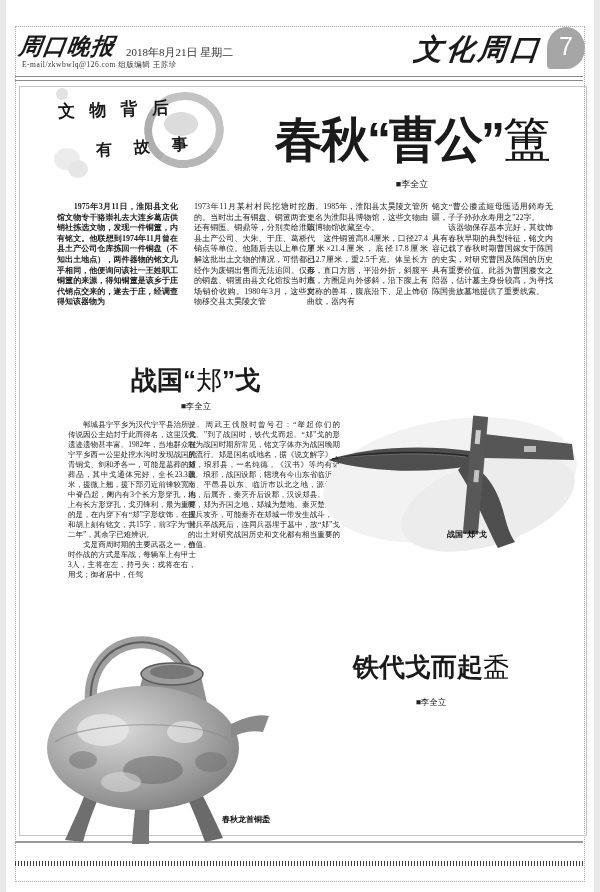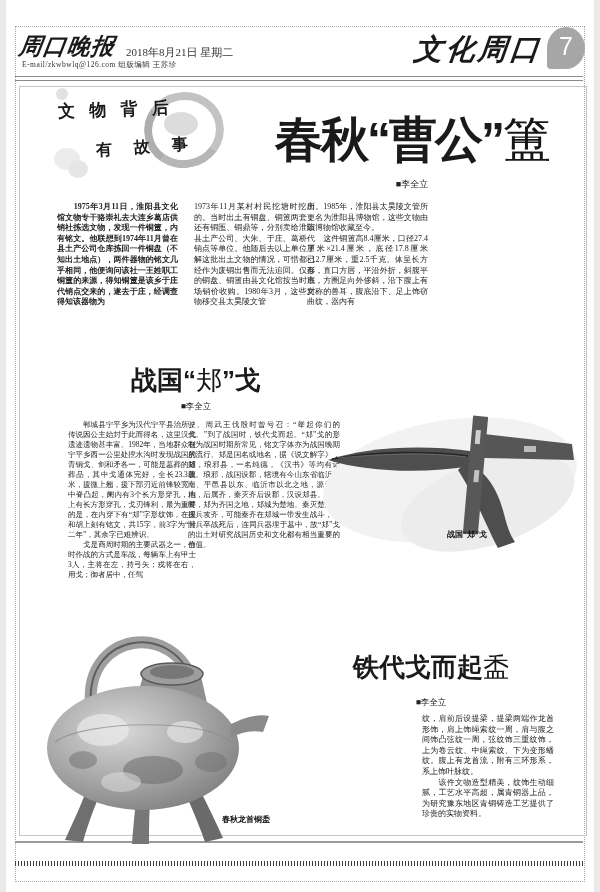--- a/index.html
+++ b/index.html
@@ -71,20 +71,22 @@
   <div class="abs brush-text1">文 物 背 后</div>
   <div class="abs brush-text2">有 故 事</div>
 
   <div class="abs headline1"><span>春秋“曹公”</span><span class="light-char">簠</span></div>
   <div class="abs byline" style="left:258px;top:178px;width:296px;text-align:center;">■李全立</div>
 
   <div class="abs col" style="left:51px;top:202px;width:121px;height:118px;font-weight:bold;">　　1975年3月11日，淮阳县文化馆文物专干骆崇礼去大连乡葛店供销社拣选文物，发现一件铜簠，内有铭文。他联想到1974年11月曾在县土产公司仓库拣回一件铜盘（不知出土地点），两件器物的铭文几乎相同，他便询问该社一王姓职工铜簠的来源，得知铜簠是该乡于庄代销点交来的，遂去于庄，经调查得知该器物为</div>
   <div class="abs col" style="left:176px;top:202px;width:121px;height:118px;margin-left:12px;">1973年11月某村村民挖塘时挖出的。当时出土有铜盘、铜簠两套，还有铜匜、铜鼎等，分别卖给淮阳县土产公司、大朱、于庄、葛桥代销点等单位。他随后去以上单位了解这批出土文物的情况，可惜都已经作为废铜出售而无法追回。仅存的铜盘、铜簠由县文化馆按当时市场销价收购。1980年3月，这些文物移交县太昊陵文管</div>
   <div class="abs col" style="left:301px;top:202px;width:121px;height:118px;">所。1985年，淮阳县太昊陵文管所更名为淮阳县博物馆，这些文物由该博物馆收藏至今。
 　　这件铜簠高8.4厘米，口径27.4厘米×21.4厘米，底径17.8厘米×12.7厘米，重2.5千克。体呈长方形，直口方唇，平沿外折，斜腹平底，方圈足向外侈斜，沿下腹上有对称的兽耳，腹底沿下、足上饰窃曲纹，器内有</div>
+  <div class="abs col" style="left:426px;top:202px;width:121px;height:118px;">铭文“曹公媵孟姬母匜适用錡寿无疆，子子孙孙永寿用之”22字。
+　　该器物保存基本完好，其纹饰具有春秋早期的典型特征，铭文内容记载了春秋时期曹国嫁女于陈国的史实，对研究曹国及陈国的历史具有重要价值。此器为曹国媵女之陪器，估计墓主身份较高，为寻找陈国贵族墓地提供了重要线索。</div>
 
   <div class="abs headline2"><span>战国“</span><span class="light-char">邞</span><span>”戈</span></div>
   <div class="abs byline" style="left:78px;top:401px;width:224px;text-align:center;font-size:8.5px;">■李全立</div>
 
   <div class="abs col a2col" style="left:62px;top:420px;width:128px;height:158px;">　　郸城县宁平乡为汉代宁平县治所，传说因公主始封于此而得名，这里汉代遗迹遗物甚丰富。1982年，当地群众在宁平乡西一公里处挖水沟时发现战国的青铜戈、剑和矛各一，可能是墓葬的随葬品，其中戈通体完好，全长23.3厘米，援微上翘，援下部刃近前锋较宽，中脊凸起，阑内有3个长方形穿孔，内上有长方形穿孔，戈刃锋利，最为重要的是，在内穿下有“邞”字形纹饰，在援和胡上刻有铭文，共15字，前3字为“廿二年”，其余字已难辨识。
 　　戈是商周时期的主要武器之一，当时作战的方式是车战，每辆车上有甲士3人，主将在左，持弓矢；戎将在右，用戈；御者居中，任驾</div>
   <div class="abs col a2col" style="left:182px;top:420px;width:152px;height:158px;">驶。周武王伐殷时曾号召：“举起你们的戈。”到了战国时，铁代戈而起。“邞”戈的形制为战国时期所常见，铭文字体亦为战国晚期所流行。邞是国名或地名，据《说文解字》，邞，琅邪县，一名纯德，《汉书》等均有记载。琅邪，战国设郡，辖境有今山东省临沂以南、平邑县以东、临沂市以北之地，源为越地，后属齐，秦灭齐后设郡，汉设邞县。战国时，邞为齐国之地，邞城为楚地。秦灭楚后，挥兵攻齐，可能秦齐在邞城一带发生战斗，齐国兵卒战死后，连同兵器埋于墓中，故“邞”戈的出土对研究战国历史和文化都有相当重要的价值。</div>
 
   <div class="abs photo" style="left:312px;top:408px;width:262px;height:146px;">
     <svg width="262" height="146" viewBox="0 0 262 146">
@@ -139,19 +141,17 @@
       <ellipse cx="58" cy="168" rx="14" ry="9" fill="#5c5c5c" opacity="0.4"></ellipse>
       <ellipse cx="186" cy="170" rx="16" ry="10" fill="#707070" opacity="0.5"></ellipse>
       <path d="M30,150 C60,128 180,126 206,150" stroke="#8a8a8a" stroke-width="1.2" fill="none" opacity="0.7"></path>
     </svg>
   </div>
   <div class="abs caption" style="left:165px;top:814px;width:150px;z-index:4;">春秋龙首铜盉</div>
 
   <div class="abs headline3"><span>铁代戈而起</span><span class="light-char">盉</span></div>
   <div class="abs byline" style="left:300px;top:697px;width:250px;text-align:center;font-size:8.5px;">■李全立</div>
 
-  <div class="abs col" style="left:416px;top:714px;width:132px;height:138px;">纹，肩前后设提梁，提梁两端作龙首形饰，肩上饰绳索纹一周，肩与腹之间饰凸弦纹一周，弦纹饰三重纹饰，上为卷云纹、中绳索纹、下为变形蟠纹。腹上有龙首流，附有三环形系，系上饰叶脉纹。
-　　该件文物造型精美，纹饰生动细腻，工艺水平高超，属青铜器上品，为研究豫东地区青铜铸造工艺提供了珍贵的实物资料。</div>
 
   <div class="abs bottom-line2"></div>
   <div class="abs comb-strip"></div>
 
 </div>
 
 </body></html>

